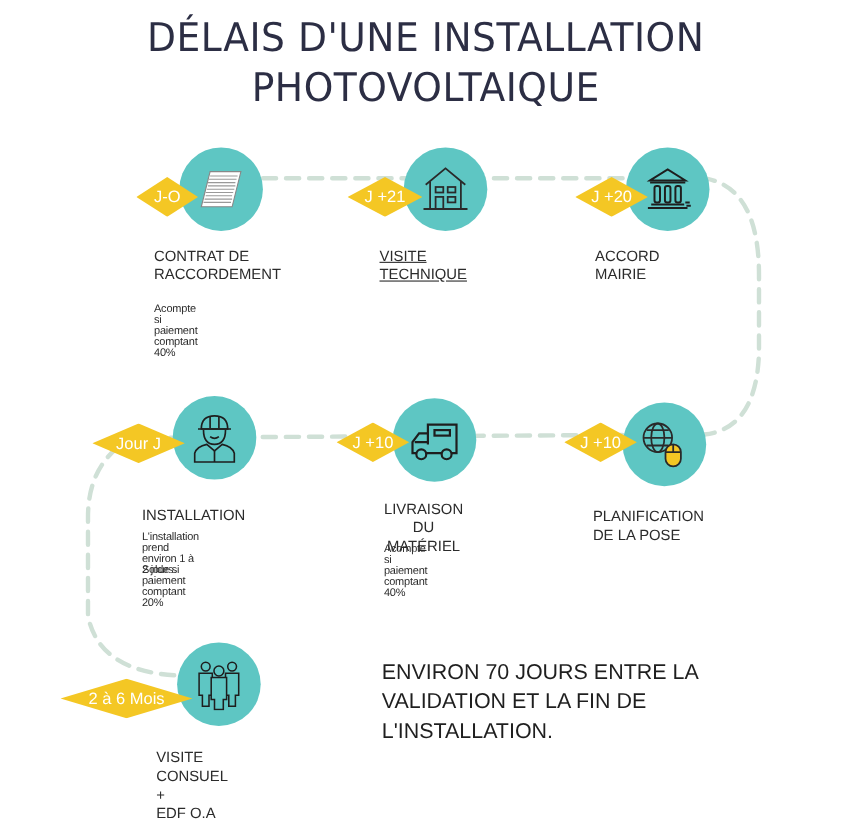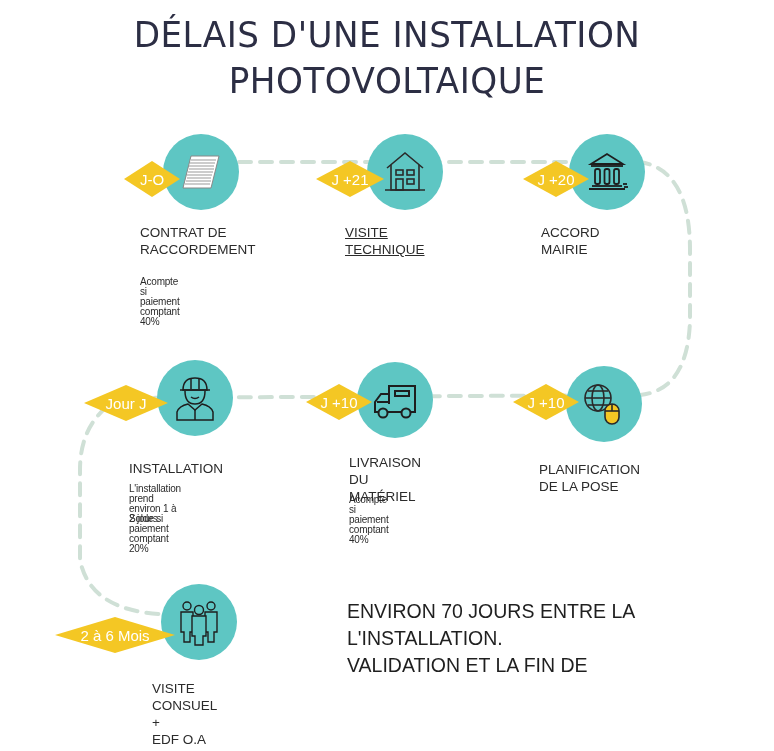--- a/index.html
+++ b/index.html
@@ -146,21 +146,21 @@
       <circle cx="12" cy="37" r="4.5" fill="#5ec6c3"></circle>
         <circle cx="35" cy="37" r="4.5" fill="#5ec6c3"></circle>
     </svg>
   </div>
   <div class="diamond" style="left:306px;top:384px;width:66px;">
     <svg width="66" height="36">
         <polygon points="0,18 33,0 66,18 33,36" fill="#f4c724"></polygon>
       </svg>
     <span>J +10</span>
   </div>
-  <div class="label" style="left:349px;top:454px;">
+  <div class="label" style="left:349px;top:454px;text-align:center;">
     <div>LIVRAISON DU</div>
     <div>MATÉRIEL</div>
   </div>
   <div class="note" style="left:349px;top:495px;">
     <div>Acompte  si paiement</div>
     <div>comptant 40%</div>
   </div>
 </div>
 
 <div class="step">
@@ -205,23 +205,23 @@
       <path d="M30 14 L42 14 L42 34 L39 34 L39 44 L33 44 L33 34 L30 34 Z"></path>
       <path d="M17 18 L31 18 L31 38 L28 38 L28 47 L20 47 L20 38 L17 38 Z" fill="#5ec6c3"></path>
     </svg>
   </div>
   <div class="diamond" style="left:55px;top:617px;width:120px;">
     <svg width="120" height="36">
         <polygon points="0,18 60,0 120,18 60,36" fill="#f4c724"></polygon>
       </svg>
     <span>2 à 6 Mois</span>
   </div>
-  <div class="label" style="left:142px;top:680px;margin-left:10px;">
+  <div class="label" style="left:142px;top:680px;">
     <div>VISITE CONSUEL +</div>
     <div>EDF O.A</div>
   </div>
 </div>
 
 <div class="summary">
   <div>ENVIRON 70 JOURS ENTRE LA</div>
+  <div>VALIDATION ET LA FIN DE</div>
   <div>L'INSTALLATION.</div>
-  <div>VALIDATION ET LA FIN DE</div>
 </div>
 
 </body></html>

